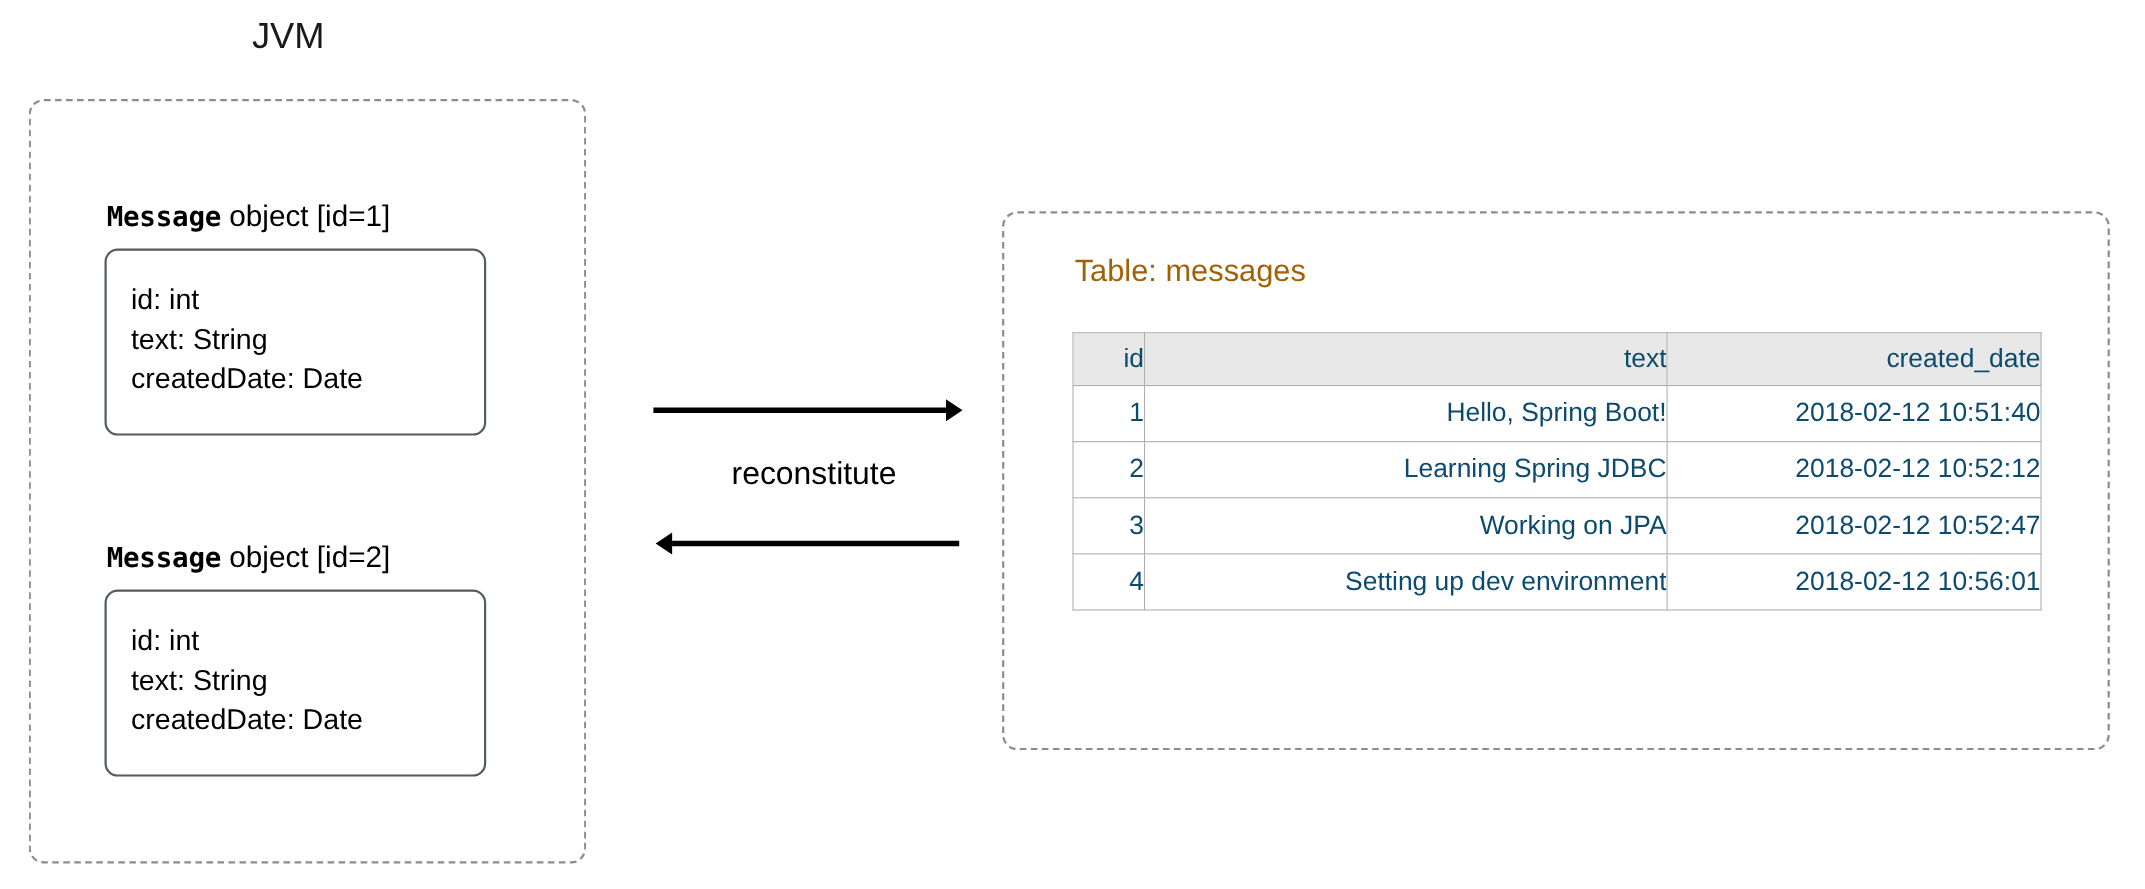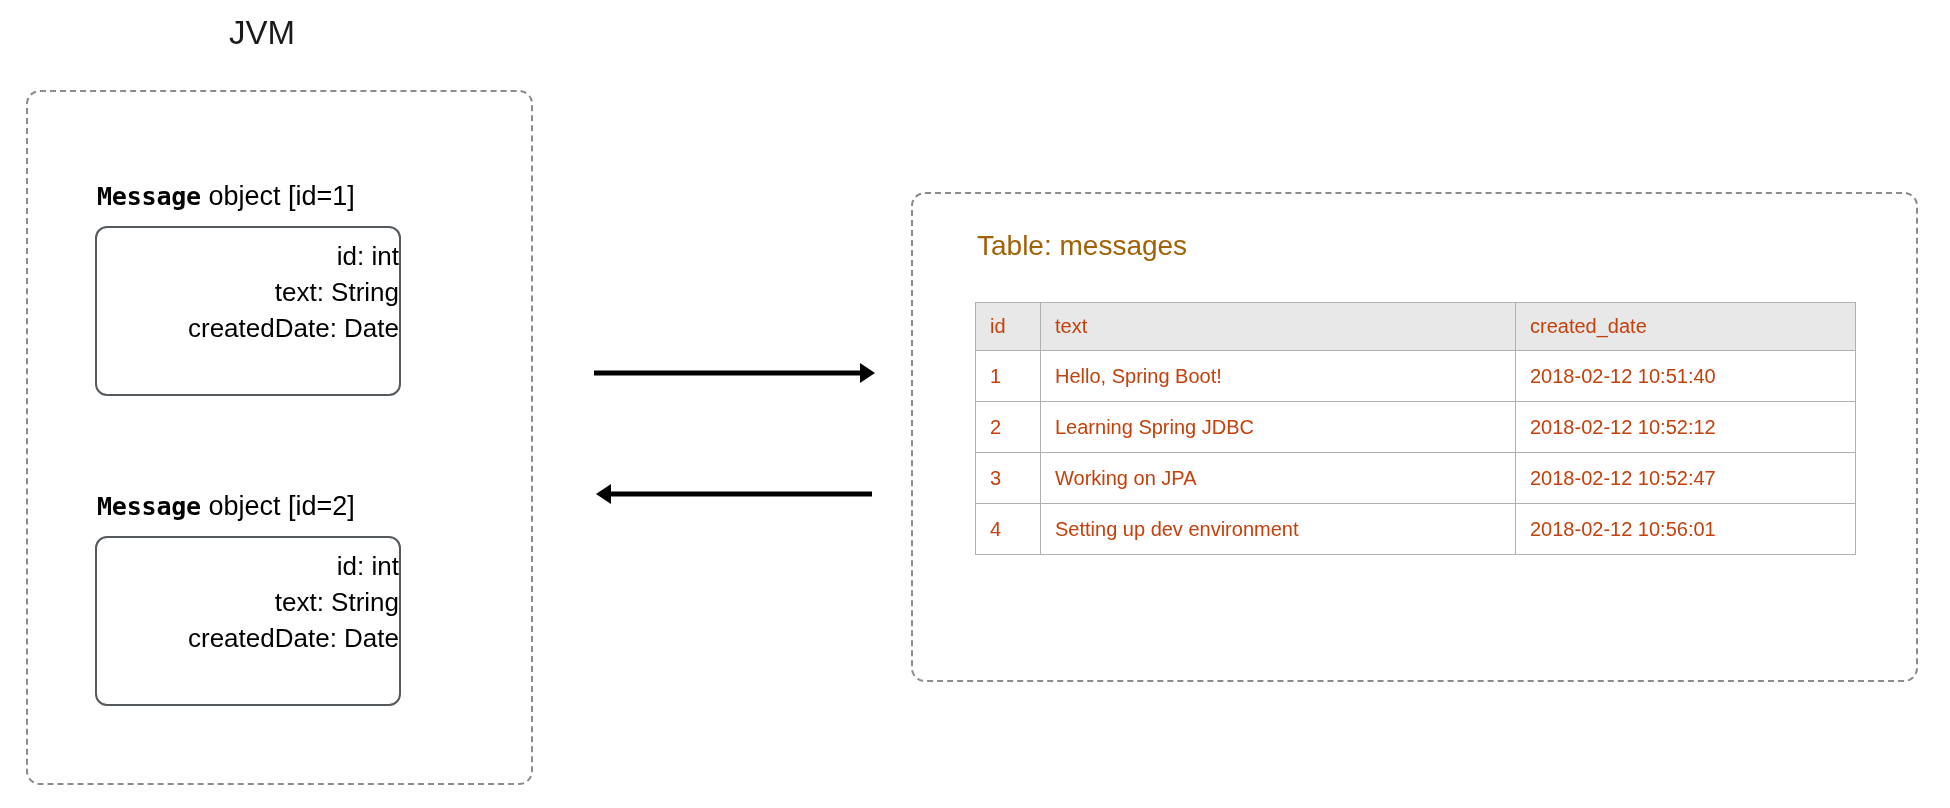--- a/index.html
+++ b/index.html
@@ -85,28 +85,27 @@
     font-weight: bold;
     font-size: 25px;
     letter-spacing: -0.2px;
   }
   .object-caption .suffix {
     font-family: "Liberation Sans", sans-serif;
     font-weight: 400;
   }
 
   .object-card {
-    width: 306px;
+    width: 347px;
     height: 170px;
     border: 2px solid #555a5e;
     border-radius: 12px;
     background: #ffffff;
     box-sizing: border-box;
-    padding: 10px 0 0 22px;
-    text-align: right;
+    padding: 26px 0 0 22px;
   }
   .field-line {
     font-size: 26px;
     line-height: 36px;
     color: #000;
     white-space: nowrap;
   }
 
   
   .arrow-svg {
@@ -143,26 +142,26 @@
     left: 975px;
     top: 302px;
     width: 880px;
     border-collapse: collapse;
     background: #ffffff;
     table-layout: fixed;
   }
   #messages-table th,
   #messages-table td {
     border: 1px solid #b0b0b0;
-    font-size: 20px;
+    font-size: 24px;
     font-weight: 400;
-    text-align: left;
+    text-align: right;
     padding: 0 0 0 14px;
     height: 50px;
-    color: #c2410c;
+    color: #0c4a6e;
     white-space: nowrap;
     overflow: hidden;
   }
   #messages-table thead th {
     background: #e8e8e8;
     height: 47px;
   }
   .col-id { width: 65px; }
   .col-text { width: 475px; }
   .col-date { width: 340px; }
@@ -192,20 +191,21 @@
       <span class="cls">Message</span><span class="suffix"> object [id=2]</span>
     </div>
     <div class="object-card">
       <div class="field-line">id: int</div>
       <div class="field-line">text: String</div>
       <div class="field-line">createdDate: Date</div>
     </div>
   </div>
 
 
+  <div class="arrow-label" id="reconstitute-label">reconstitute</div>
 
   <svg class="arrow-svg" viewBox="0 0 360 230" width="360" height="230">
 
     <g>
       <line x1="34" y1="83" x2="300" y2="83" stroke="#000000" stroke-width="5"></line>
       <polygon points="300,73 315,83 300,93" fill="#000000"></polygon>
     </g>
 
     <g>
       <line x1="312" y1="204" x2="51" y2="204" stroke="#000000" stroke-width="5"></line>

